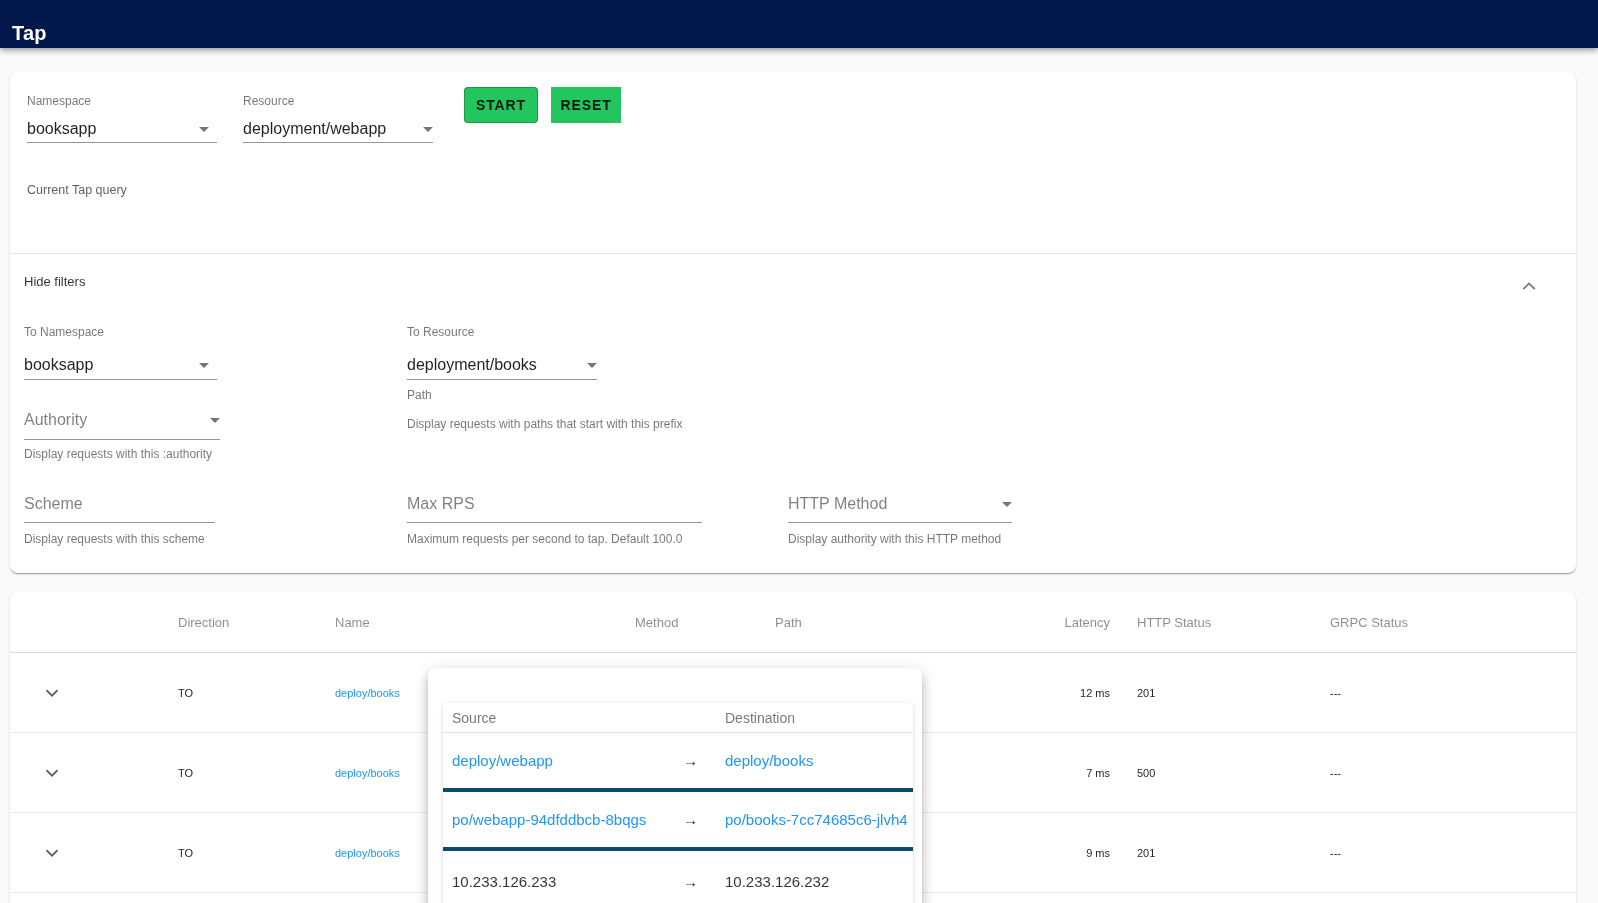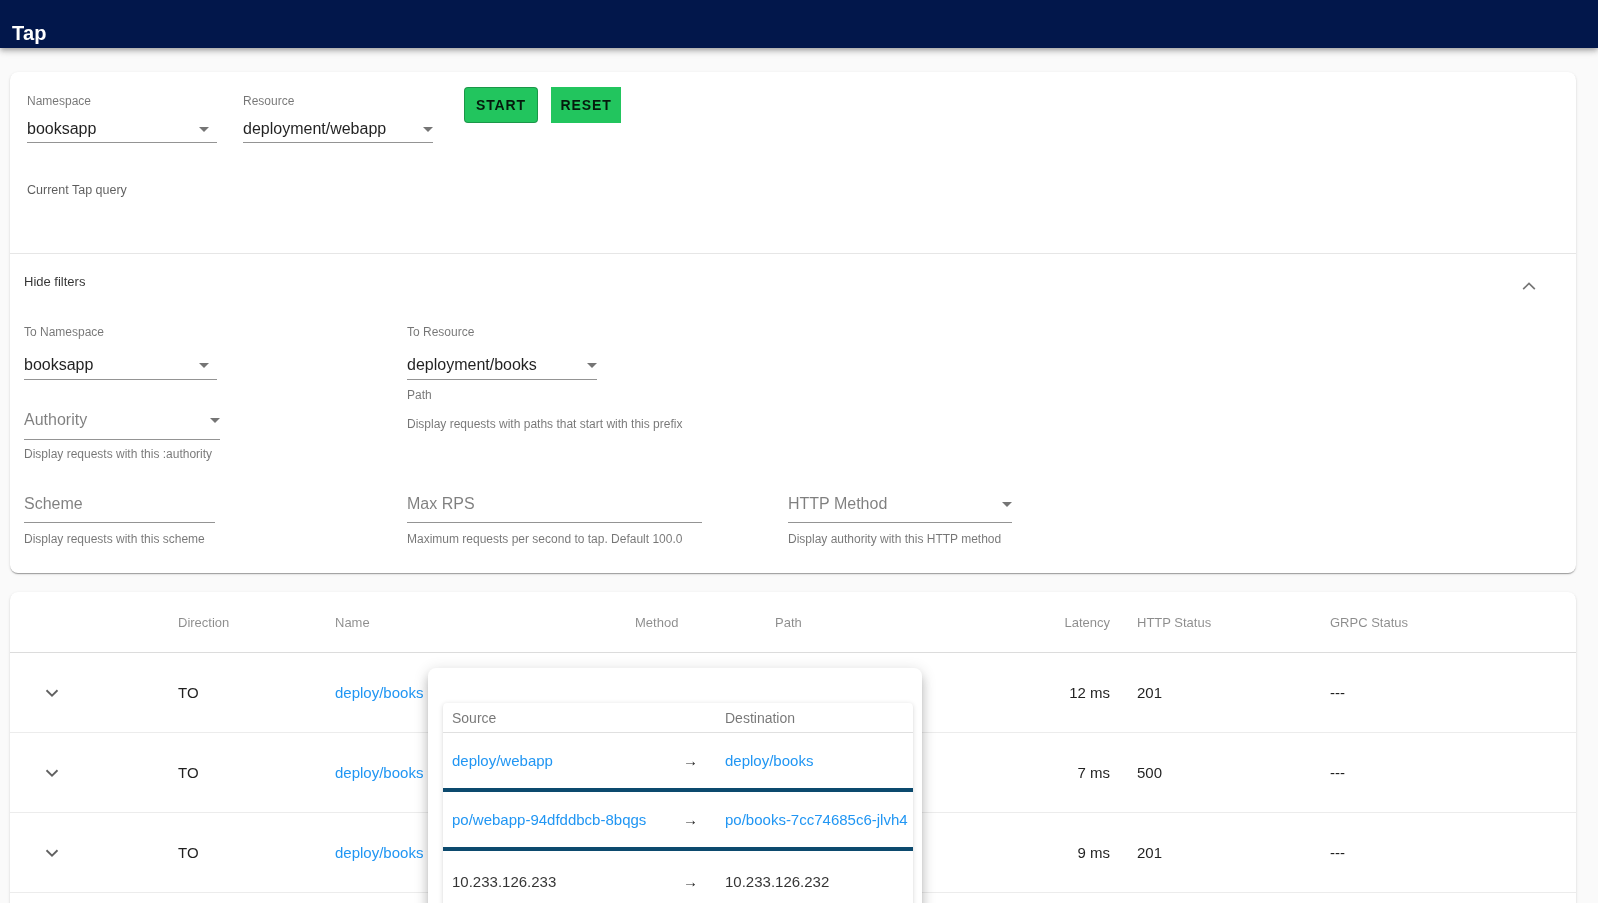--- a/index.html
+++ b/index.html
@@ -42,21 +42,21 @@
 
   .code { font-family:"DejaVu Sans Mono", monospace; font-size:12.5px; color:#3a3a3a; white-space:nowrap; }
   .section-label { font-size:12.5px; color:rgba(0,0,0,.64); }
   .toggle-label { font-size:13px; color:rgba(0,0,0,.8); }
 
   
   .trow { display:flex; align-items:center; width:100%; }
   .thead { height:61px; border-bottom:1px solid #dcdcdc; }
   .thead .cell { font-size:13px; color:rgba(0,0,0,.45); }
   .tbody-row { height:80px; border-bottom:1px solid #ececec; }
-  .tbody-row .cell { font-size:15px; color:rgba(0,0,0,.87); }
+  .tbody-row .cell { font-size:11px; color:rgba(0,0,0,.87); }
   .cell { white-space:nowrap; }
   .col-expand { width:100px; padding-left:31px; display:flex; align-items:center; }
   .col-dir    { width:145px; padding-left:68px; }
   .col-name   { width:310px; padding-left:80px; }
   .col-method { width:140px; padding-left:70px; }
   .col-path   { width:290px; padding-left:70px; }
   .col-lat    { width:115px; text-align:right; }
   .col-http   { width:203px; padding-left:27px; }
   .col-grpc   { flex:1; padding-left:17px; }
   .link { color:#2196F3; cursor:pointer; text-decoration:none; }

